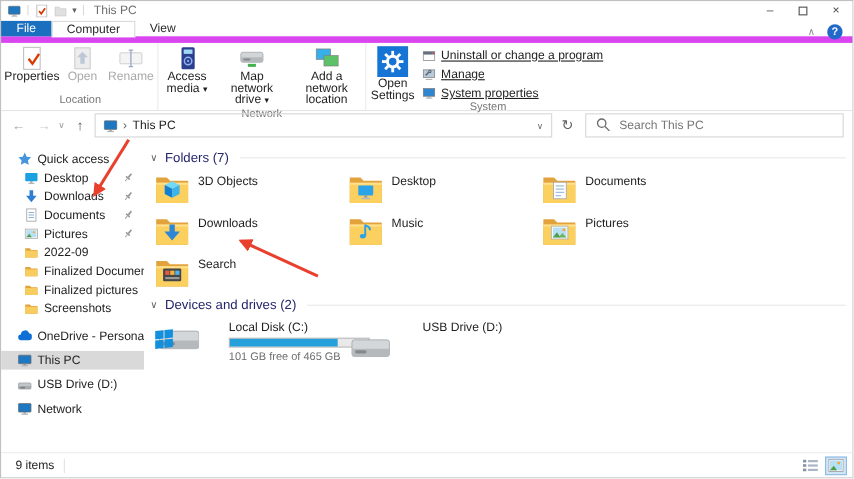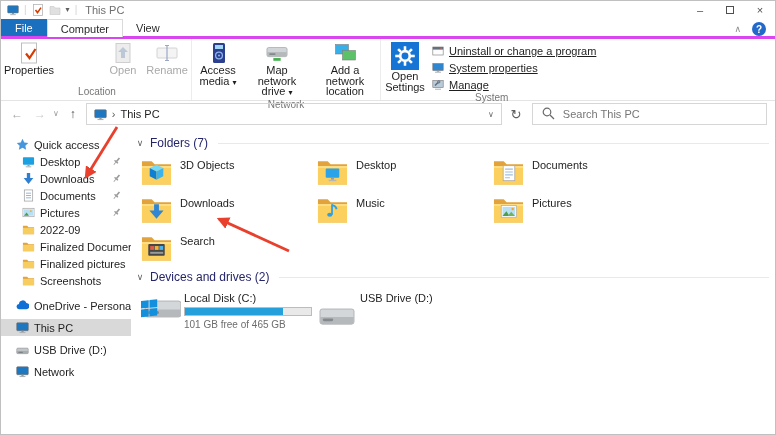--- a/index.html
+++ b/index.html
@@ -12,40 +12,40 @@
   .mi{width:13px;height:13px;flex:none;display:block;}
   .mi12{width:12px;height:12px;flex:none;display:block;}
   .qat-sep{color:#d4d4d4;font-size:10px;line-height:1;}
   .qat-caret{font-size:8px;color:#5f5f5f;line-height:1;}
   .title-text{color:#6e6e6e;margin-left:3px;}
   .win-controls{margin-left:auto;display:flex;height:100%;}
   .win-btn{width:30px;display:flex;align-items:center;justify-content:center;color:#4f4f4f;font-size:11px;}
   .win-btn .boxglyph{width:8px;height:8px;border:1px solid #4f4f4f;display:block;}
 
   
-  .tabrow{height:20px;display:flex;align-items:stretch;border-bottom:3px solid #d946ef;position:relative;flex:none;}
+  .tabrow{height:20px;display:flex;align-items:stretch;border-bottom:6px solid #d946ef;position:relative;flex:none;}
   .tab{padding:0 13px;display:flex;align-items:center;color:#2b2b2b;}
   .tab.file{background:#1b6fbf;color:#fff;padding:0 14px;}
   .tab.selected{background:#fff;border:1px solid #dadada;border-bottom:none;margin-bottom:-1px;}
   .ribbon-extras{position:absolute;right:9px;top:3px;display:flex;gap:11px;align-items:center;}
   .collapse-chev{color:#8a8a8a;font-size:9px;line-height:1;}
   .help-circle{width:14px;height:14px;border-radius:50%;background:#2269c9;color:#fff;font-size:10px;font-weight:bold;display:flex;align-items:center;justify-content:center;}
 
   
   .ribbon{height:62px;display:flex;border-bottom:1px solid #e4e4e4;flex:none;padding-left:2px;}
   .rgroup{display:flex;flex-direction:column;}
   .rgroup + .rgroup{border-left:1px solid #ececec;}
   .rbtns{flex:1;display:flex;align-items:flex-start;padding-top:1px;}
   .rlabel{height:14px;text-align:center;font-size:10px;color:#767676;line-height:12px;}
   .rbtn{display:flex;flex-direction:column;align-items:center;padding:2px 3px 0;gap:1px;line-height:10.5px;text-align:center;}
   .rbtn.disabled{color:#a9a9a9;}
   .ic22{width:22px;height:22px;display:block;}
   .gear-tile{width:28px;height:28px;background:#1574d4;display:flex;align-items:center;justify-content:center;}
   .gear-tile svg{width:24px;height:24px;display:block;}
-  .w52{width:52px;} .w40{width:40px;margin-left:48px;} .w48{width:48px;} .w66{width:66px;} .w70{width:70px;}
+  .w52{width:52px;} .w40{width:40px;} .w48{width:48px;} .w66{width:66px;} .w70{width:70px;}
   .caret{font-size:8px;}
   .sys-menu{display:flex;flex-direction:column;padding:4px 6px 0 3px;gap:3px;}
   .sys-item{display:flex;align-items:center;gap:5px;height:14px;white-space:nowrap;text-decoration:underline;}
 
   
   .addressrow{height:26px;display:flex;align-items:center;flex:none;padding:0 8px 0 10px;}
   .nav-glyph{font-size:12px;line-height:1;}
   .g-back{color:#a3a3a3;}
   .g-fwd{color:#cccccc;margin-left:11px;}
   .g-navchev{color:#9a9a9a;font-size:8px;margin-left:7px;}
@@ -71,21 +71,21 @@
   .content{flex:1;padding-top:8px;min-width:0;}
   .sec-head{display:flex;align-items:center;height:16px;padding-left:4px;margin-right:6px;gap:5px;}
   .sec-chev{color:#5f5f5f;font-size:9px;width:10px;text-align:center;}
   .sec-title{color:#25256b;font-size:12px;white-space:nowrap;}
   .sec-rule{flex:1;height:1px;background:#e9e9e9;margin-left:5px;}
   .tiles{display:grid;grid-template-columns:repeat(3,176px);grid-auto-rows:38px;margin:4px 0 0 10px;}
   .tile{display:flex;align-items:flex-start;padding-top:1px;}
   .ficon{width:31px;height:30px;flex:none;display:block;}
   .fname{margin:3px 0 0 8px;}
   .devices-row{display:grid;grid-template-columns:repeat(2,176px);margin:4px 0 0 10px;}
-  .drive-tile{display:flex;height:46px;}
+  .drive-tile{display:flex;height:46px;gap:24px;}
   .drive-ic{width:40px;height:32px;flex:none;display:block;margin-top:4px;}
   .drive-ic.lower{margin-top:13px;}
   .drive-info{margin-left:3px;display:flex;flex-direction:column;}
   .drive-name{margin-top:3px;white-space:nowrap;}
   .disk-bar{width:128px;height:9px;border:1px solid #bcbcbc;background:#e9e9e9;margin-top:3px;}
   .disk-fill{height:100%;background:#26a0da;}
   .drive-free{color:#6d6d6d;font-size:10px;margin-top:3px;white-space:nowrap;}
 
   
   .statusbar{height:23px;border-top:1px solid #ebebeb;display:flex;align-items:center;padding:0 5px 0 13px;flex:none;}
@@ -399,29 +399,29 @@
         </div>
         <div class="sys-menu">
           <div class="sys-item">
             <svg class="mi12">
                 <use href="#rb-uninstall"></use>
               </svg>
             <span>Uninstall or change a program</span>
           </div>
           <div class="sys-item">
             <svg class="mi12">
+                <use href="#rb-manage"></use>
+              </svg>
+            <span>Manage</span>
+          </div>
+          <div class="sys-item">
+            <svg class="mi12">
                 <use href="#rb-sysprop"></use>
               </svg>
             <span>System properties</span>
-          </div>
-          <div class="sys-item">
-            <svg class="mi12">
-                <use href="#rb-manage"></use>
-              </svg>
-            <span>Manage</span>
           </div>
         </div>
       </div>
       <div class="rlabel">System</div>
     </div>
   </div>
 
   <div class="addressrow">
     <span class="nav-glyph g-back">←</span>
     <span class="nav-glyph g-fwd">→</span>
@@ -621,20 +621,36 @@
               <use href="#usb-drive"></use>
             </svg>
           <div class="drive-info">
             <span class="drive-name">USB Drive (D:)</span>
           </div>
         </div>
       </div>
     </div>
   </div>
 
+  <div class="statusbar">
+    <span>9 items</span>
+    <span class="status-sep"></span>
+    <div class="view-btns">
+      <div class="view-btn">
+        <svg>
+            <use href="#view-details"></use>
+          </svg>
+      </div>
+      <div class="view-btn selected">
+        <svg>
+            <use href="#view-thumb"></use>
+          </svg>
+      </div>
+    </div>
+  </div>
 </div>
 
 <svg class="overlay-svg">
   <defs>
     <marker id="arrowhead" viewBox="0 0 10 10" refX="8" refY="5" markerWidth="4.4" markerHeight="4.4" orient="auto">
       <path d="M0 0L10 5L0 10z" fill="#e8402d"></path>
     </marker>
   </defs>
   <line x1="117" y1="127" x2="86" y2="177" stroke="#e8402d" stroke-width="2.8" marker-end="url(#arrowhead)"></line>
   <line x1="289" y1="251" x2="219" y2="219" stroke="#e8402d" stroke-width="2.8" marker-end="url(#arrowhead)"></line>

